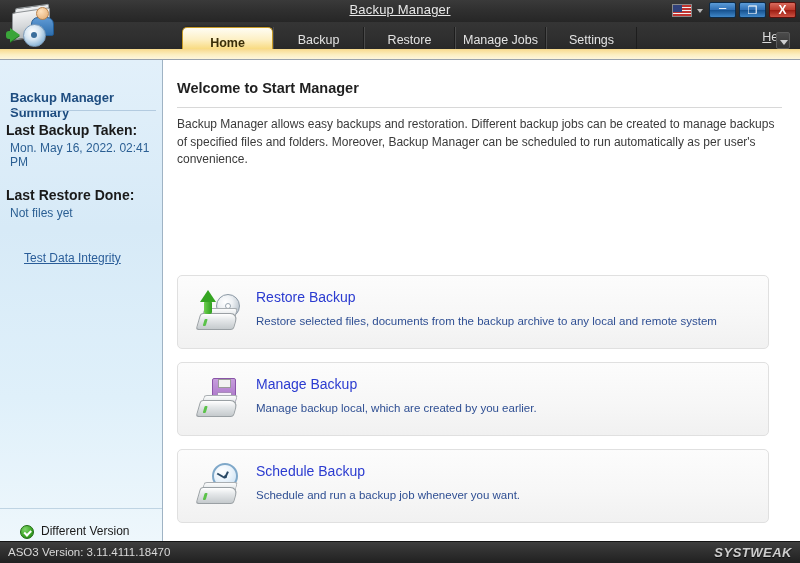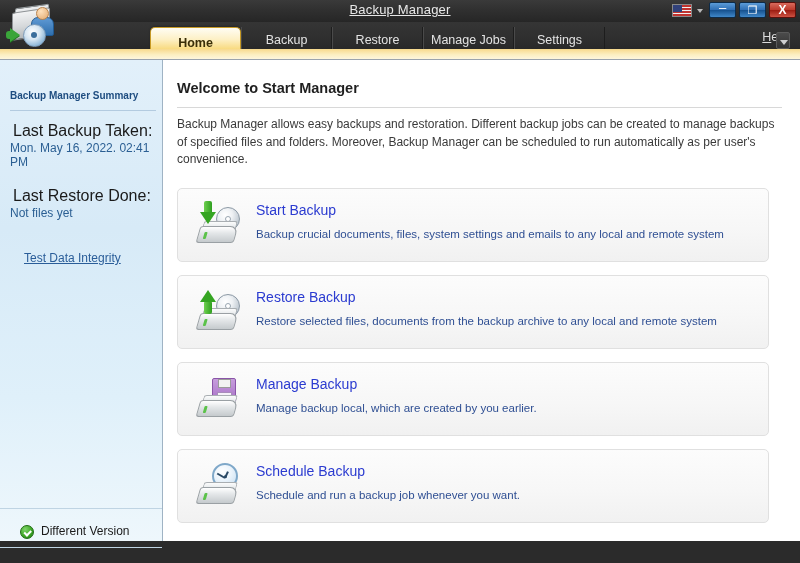--- a/index.html
+++ b/index.html
@@ -200,20 +200,21 @@
     height: 31px;
     margin-top: 5px;
     line-height: 30px;
     color: #3a2e08;
     font-weight: bold;
     border: 1px solid #c79a25;
     border-bottom: none;
     border-radius: 5px 5px 0 0;
     background: linear-gradient(to bottom, #fffdf4 0%, #fdf0c5 38%, #f8d97c 72%, #f5cd5c 100%);
     box-shadow: 0 -1px 2px rgba(0,0,0,.25);
+    margin-left: 32px;
   }
   .help {
     position: absolute;
     right: 12px; top: 8px;
     font-size: 12.5px;
     color: #dcdcdc;
     cursor: pointer;
   }
   .help u { text-decoration: underline; }
   .help-caret {
@@ -259,36 +260,36 @@
     width: 163px;
     height: 481px;
     background: linear-gradient(to bottom, #e2f0fa 0%, #d7eaf7 35%, #dff0fa 70%, #eef7fc 100%);
     border-right: 1px solid #9fb3c4;
     box-sizing: border-box;
   }
   .sb-title {
     position: absolute;
     left: 10px; top: 30px;
     width: 145px;
-    font-size: 10px;
+    font-size: 13px;
     font-weight: bold;
     color: #1e4d80;
   }
   .sb-rule {
     position: absolute;
     left: 10px; top: 50px;
     width: 146px;
     height: 1px;
     background: #b3cbe0;
   }
   .sb-label {
     position: absolute;
-    left: 13px;
-    font-size: 16px;
-    font-weight: normal;
+    left: 6px;
+    font-size: 14px;
+    font-weight: bold;
     color: #1a1a1a;
   }
   .sb-value {
     position: absolute;
     left: 10px;
     font-size: 12px;
     color: #2b5f93;
   }
   .sb-link {
     position: absolute;
@@ -646,33 +647,20 @@
       </div>
       <div class="sb-divider" style="top:487px;"></div>
 
     </div>
 
     <div class="main">
       <div class="welcome-title">Welcome to Start Manager</div>
       <div class="welcome-rule"></div>
       <div class="welcome-desc">Backup Manager allows easy backups and restoration. Different backup jobs can be created to manage backups of specified files and folders. Moreover, Backup Manager can be scheduled to run automatically as per user's convenience.</div>
 
-      <div class="card" style="top:128px;">
-        <div class="card-icon">
-          <div class="cd"></div>
-          <div class="drv-top"></div>
-          <div class="drv"></div>
-          <div class="arrow-down">
-              <div class="shaft"></div>
-              <div class="head"></div>
-            </div>
-        </div>
-        <div class="card-title">Start Backup</div>
-        <div class="card-desc">Backup crucial documents, files, system settings and emails to any local and remote system</div>
-      </div>
 
       <div class="card" style="top:215px;">
         <div class="card-icon">
           <div class="cd"></div>
           <div class="drv-top"></div>
           <div class="drv"></div>
           <div class="arrow-up">
               <div class="shaft"></div>
               <div class="head"></div>
             </div>
@@ -700,14 +688,18 @@
             </div>
           <div class="drv-top"></div>
           <div class="drv"></div>
         </div>
         <div class="card-title">Schedule Backup</div>
         <div class="card-desc">Schedule and run a backup job whenever you want.</div>
       </div>
     </div>
   </div>
 
+  <div class="statusbar">
+    <div class="status-text">ASO3 Version: 3.11.4111.18470</div>
+    <div class="brand">SYSTWEAK</div>
+  </div>
 
 </div>
 
 </body></html>

